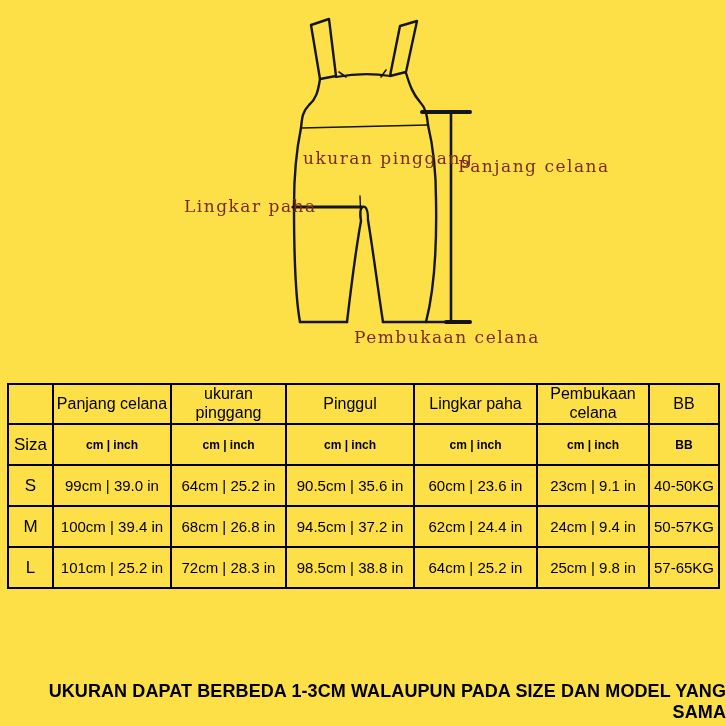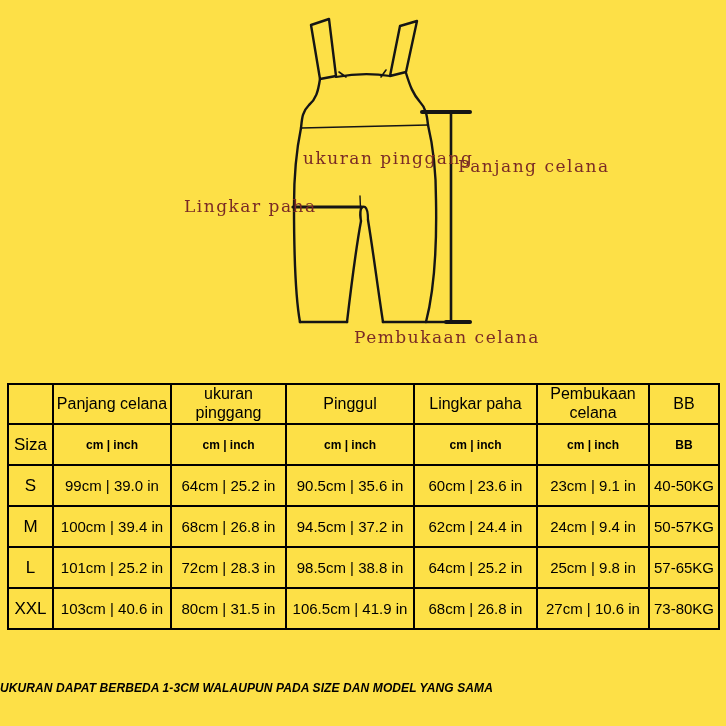--- a/index.html
+++ b/index.html
@@ -29,22 +29,22 @@
   .row-head  { height:40px; }
   .row-unit  { height:41px; }
   .row-data  { height:41px; }
   .cell-head { font-size:16px; line-height:1.18; font-weight:400; }
   .cell-unit { font-size:12px; font-weight:700; }
   .cell-size { font-size:17px; font-weight:400; }
   .cell-val  { font-size:15px; font-weight:400; white-space:nowrap; }
 
   
   .note {
-    position:absolute; left:0; right:0; top:681px; text-align:left;
-    font-size:12px; font-weight:700; letter-spacing:0.1px; color:#000;font-style:italic;
+    position:absolute; left:0; right:0; top:681px; text-align:right;
+    font-size:18px; font-weight:700; letter-spacing:0.1px; color:#000;
   }
 </style>
 </head>
 <body>
 
 <div class="page">
 
   <div class="diagram">
     <svg width="726" height="378" viewBox="0 0 726 378">
       <g fill="none" stroke="#151515" stroke-linecap="round" stroke-linejoin="round">
@@ -134,27 +134,18 @@
       </tr>
       <tr class="row-data">
         <td class="cell-size">L</td>
         <td class="cell-val">101cm | 25.2 in</td>
         <td class="cell-val">72cm | 28.3 in</td>
         <td class="cell-val">98.5cm | 38.8 in</td>
         <td class="cell-val">64cm | 25.2 in</td>
         <td class="cell-val">25cm | 9.8 in</td>
         <td class="cell-val">57-65KG</td>
       </tr>
-      <tr class="row-data">
-        <td class="cell-size">XXL</td>
-        <td class="cell-val">103cm | 40.6 in</td>
-        <td class="cell-val">80cm | 31.5 in</td>
-        <td class="cell-val">106.5cm | 41.9 in</td>
-        <td class="cell-val">68cm | 26.8 in</td>
-        <td class="cell-val">27cm | 10.6 in</td>
-        <td class="cell-val">73-80KG</td>
-      </tr>
     </tbody>
   </table>
 
   <div class="note">UKURAN DAPAT BERBEDA 1-3CM WALAUPUN PADA SIZE DAN MODEL YANG SAMA</div>
 
 </div>
 
 </body></html>

